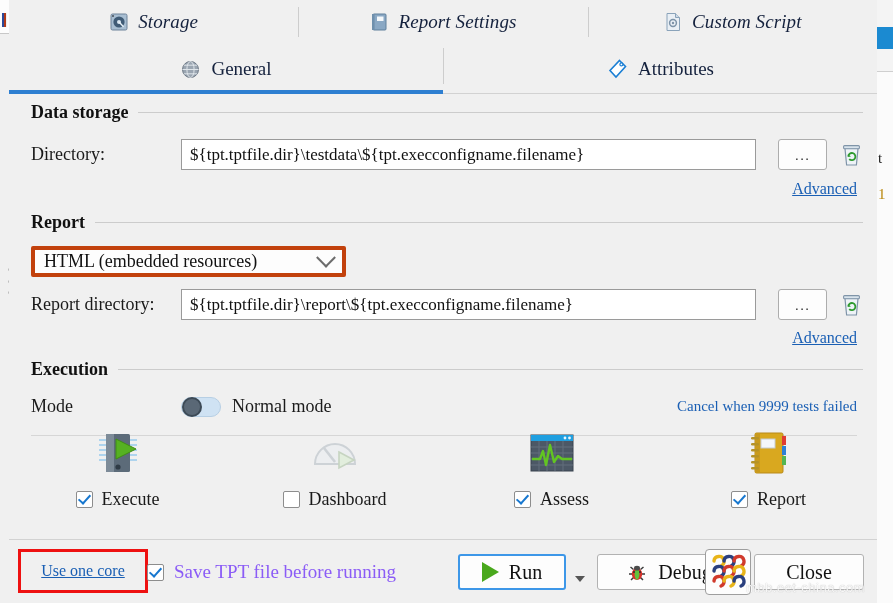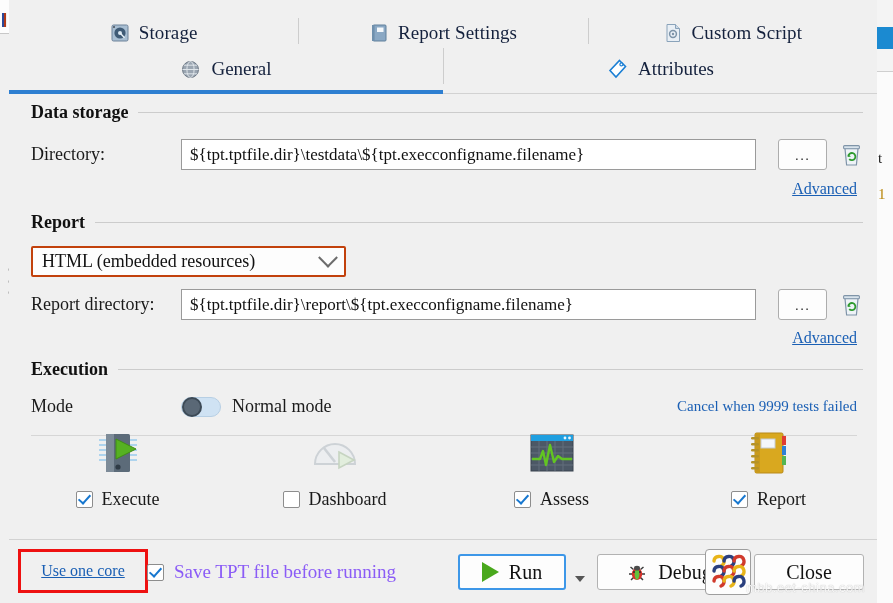--- a/index.html
+++ b/index.html
@@ -33,23 +33,23 @@
   .bgr-b3{top:49px;height:22px;background:#f4f4f4;}
   .bgr-b4{top:71px;height:1px;background:#cfcfcf;}
   .bgr-t{position:absolute;font-family:"Liberation Serif",serif;font-size:15px;color:#222;left:1px;}
   
   #dialog{
     position:absolute;left:9px;top:0;width:868px;height:603px;
     background:#f0f0f0;
   }
   
   #tabbar-top{
-    position:absolute;left:0;top:11px;width:868px;height:44px;
+    position:absolute;left:0;top:0;width:868px;height:44px;
     background:#f0f0f0;border-bottom:1px solid #d2d2d2;
-    display:flex;align-items:center;
+    display:flex;align-items:center;font-style:italic;
   }
   .ttab{
     height:44px;flex:1;display:flex;align-items:center;justify-content:center;
     gap:9px;cursor:default;position:relative;
   }
   .ttab + .ttab::before{
     content:"";position:absolute;left:0;top:7px;height:30px;width:1px;background:#cdcdcd;
   }
   .ttab .tlabel{font-family:"Liberation Serif",serif;font-size:19px;color:#14213d;letter-spacing:.1px;}
   
@@ -93,21 +93,21 @@
   .dotsbtn{
     width:49px;height:31px;background:#fdfdfd;border:1px solid #adadad;border-radius:3px;
     display:flex;align-items:center;justify-content:center;
     font-size:15px;color:#333;letter-spacing:1px;box-sizing:border-box;
   }
   .advlink{
     font-family:"Liberation Serif",serif;font-size:16px;color:#1a5fb4;
     text-decoration:underline;cursor:pointer;
   }
   .combo{
-    height:31px;background:#fdfdfd;border:2px solid #c2410c;border-radius:2px;
+    height:31px;background:#fdfdfd;border:4px solid #c2410c;border-radius:2px;
     display:flex;align-items:center;justify-content:space-between;
     padding:0 9px;box-sizing:border-box;
     font-family:"Liberation Serif",serif;font-size:18px;color:#111;
   }
   .chev{width:12px;height:12px;border-right:2px solid #6c6c6c;border-bottom:2px solid #6c6c6c;
     transform:rotate(45deg) translate(-3px,-3px);}
   
   .toggle{
     width:40px;height:20px;border-radius:10px;background:#cfe2f3;border:1px solid #b7cfe4;
     position:relative;box-sizing:border-box;

